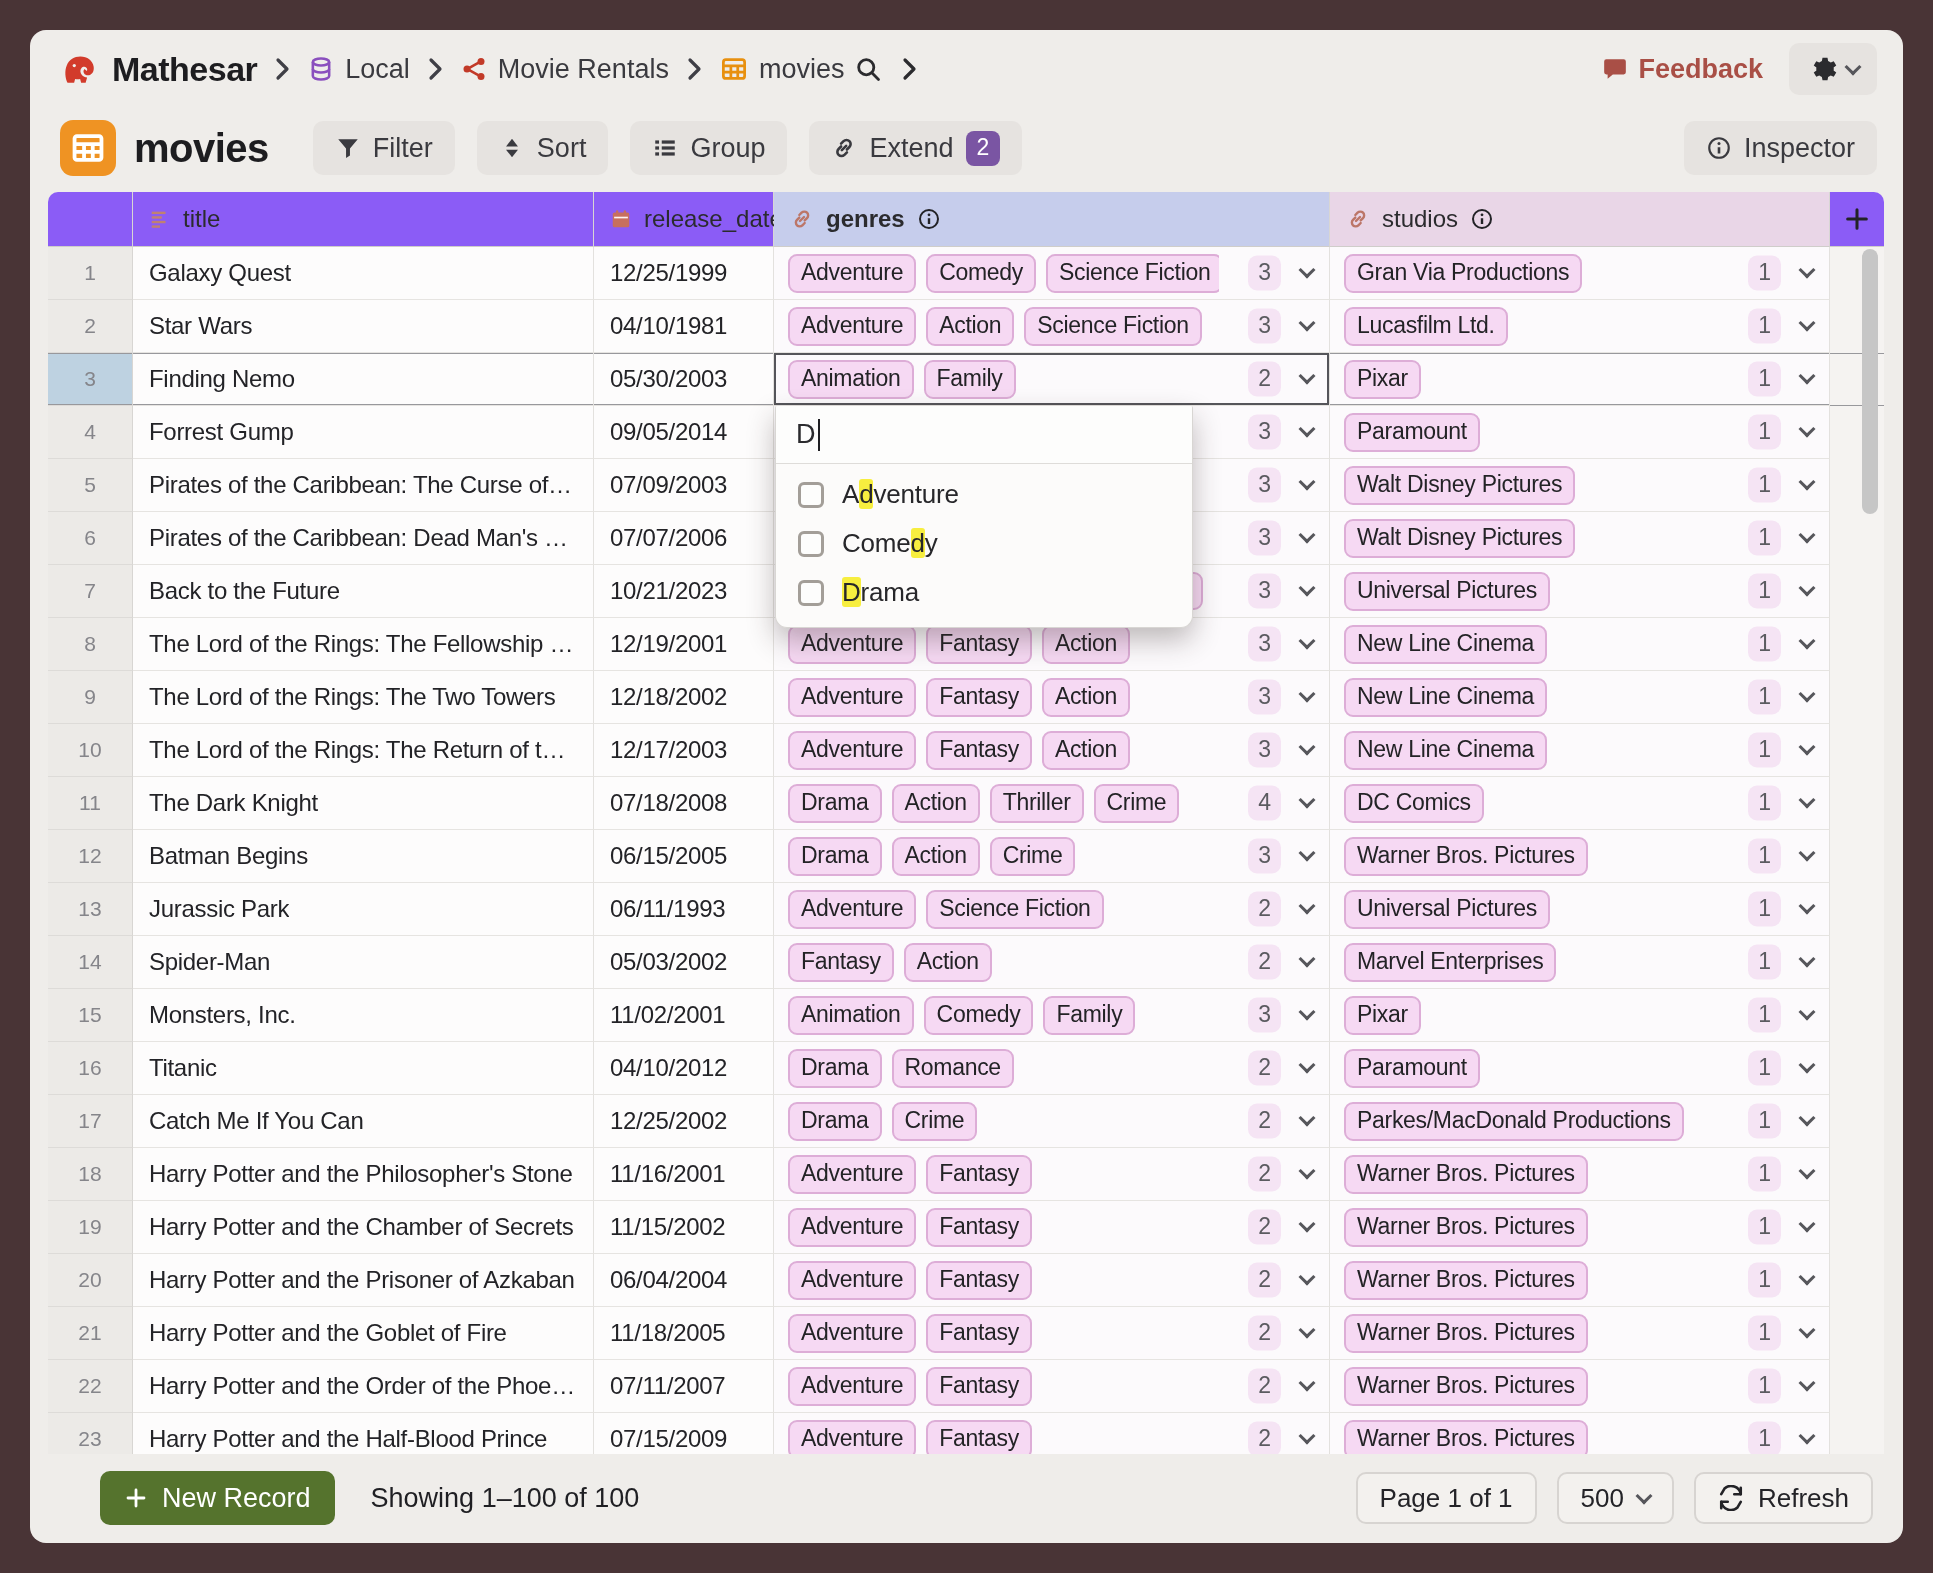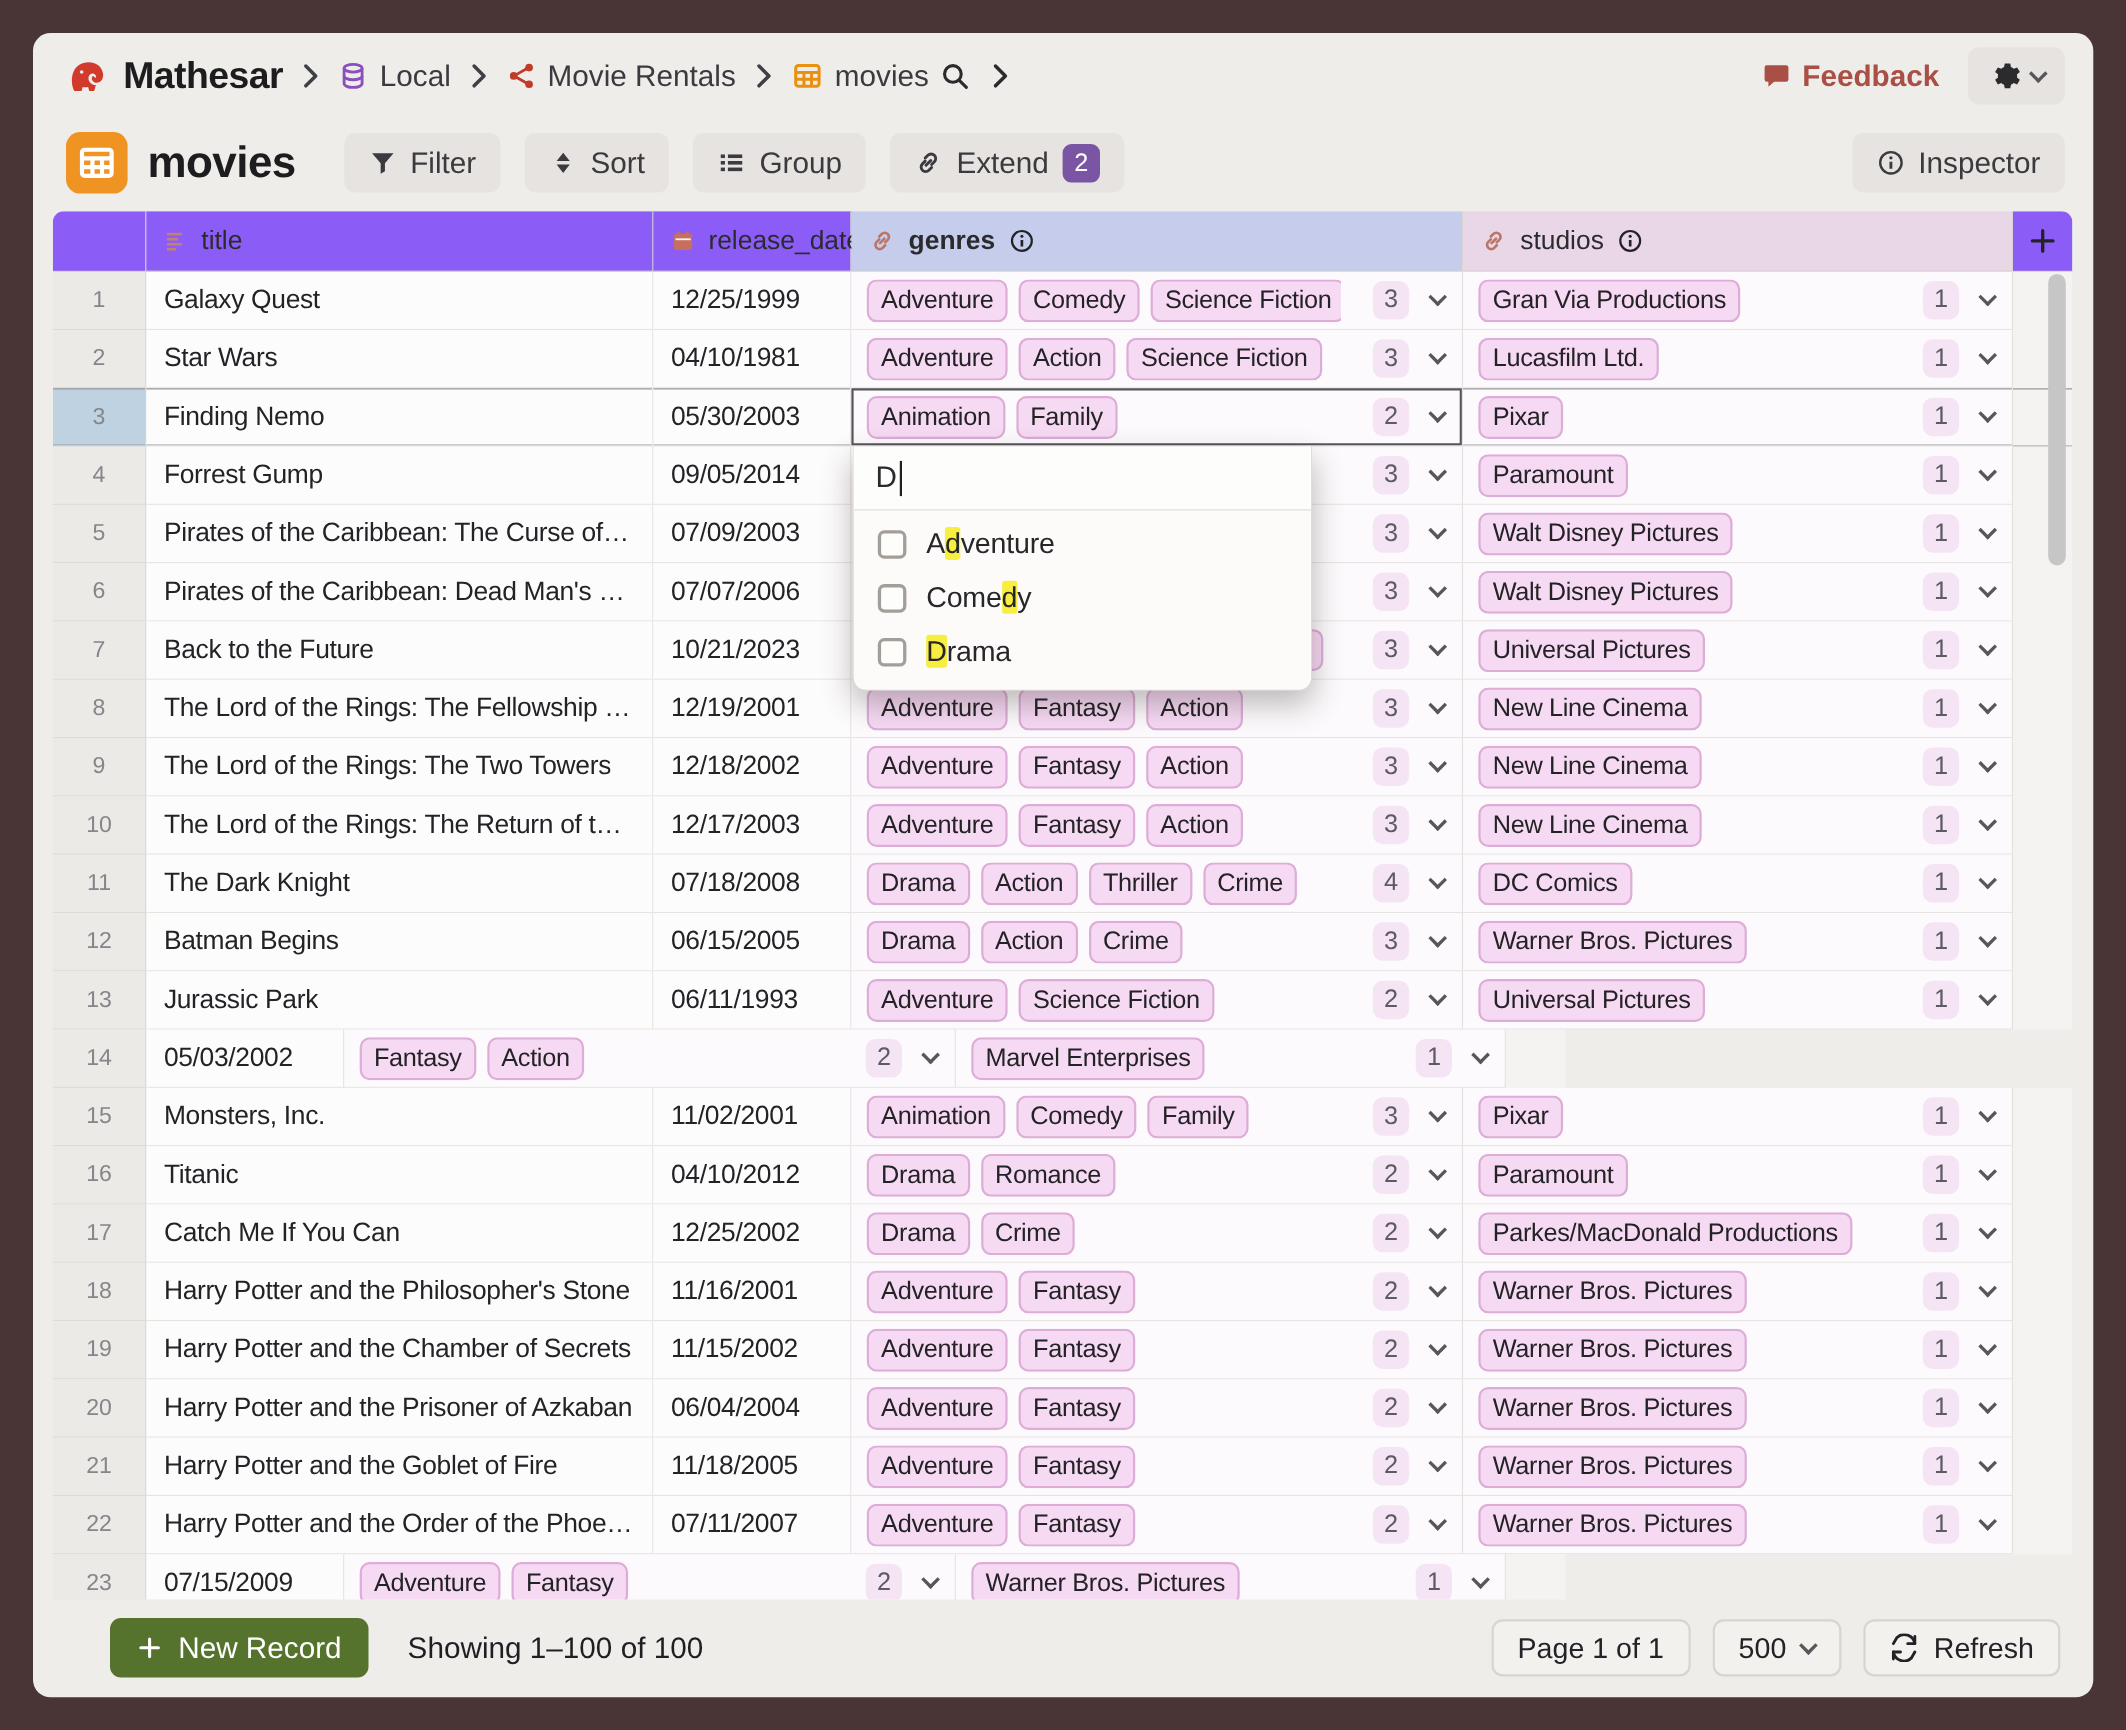--- a/index.html
+++ b/index.html
@@ -732,20 +732,23 @@
       <span class="badge">1</span>
       <span class="chev cell-chev"></span>
     </div>
     <div class="td c-plus"></div>
   </div>
 
   <div class="tr">
     <div class="td c-num">
             <span class="rownum">14</span>
           </div>
+    <div class="td c-title cell-title">
+            <span class="cell-text txt">Spider-Man</span>
+          </div>
     <div class="td c-date cell-date">
             <span class="cell-text txt">05/03/2002</span>
           </div>
     <div class="td c-genres cell-genres">
       <div class="pills">
               <span class="pill">Fantasy</span>
               <span class="pill">Action</span>
             </div>
       <span class="badge">2</span>
       <span class="chev cell-chev"></span>
@@ -981,20 +984,23 @@
             </div>
       <span class="badge">1</span>
       <span class="chev cell-chev"></span>
     </div>
     <div class="td c-plus"></div>
   </div>
 
   <div class="tr">
     <div class="td c-num">
             <span class="rownum">23</span>
+          </div>
+    <div class="td c-title cell-title">
+            <span class="cell-text txt">Harry Potter and the Half-Blood Prince</span>
           </div>
     <div class="td c-date cell-date">
             <span class="cell-text txt">07/15/2009</span>
           </div>
     <div class="td c-genres cell-genres">
       <div class="pills">
               <span class="pill">Adventure</span>
               <span class="pill">Fantasy</span>
             </div>
       <span class="badge">2</span>

